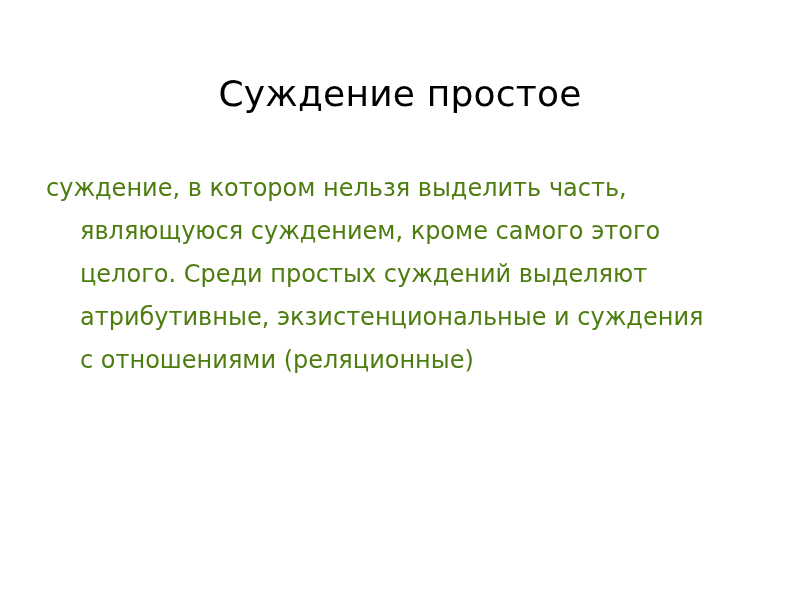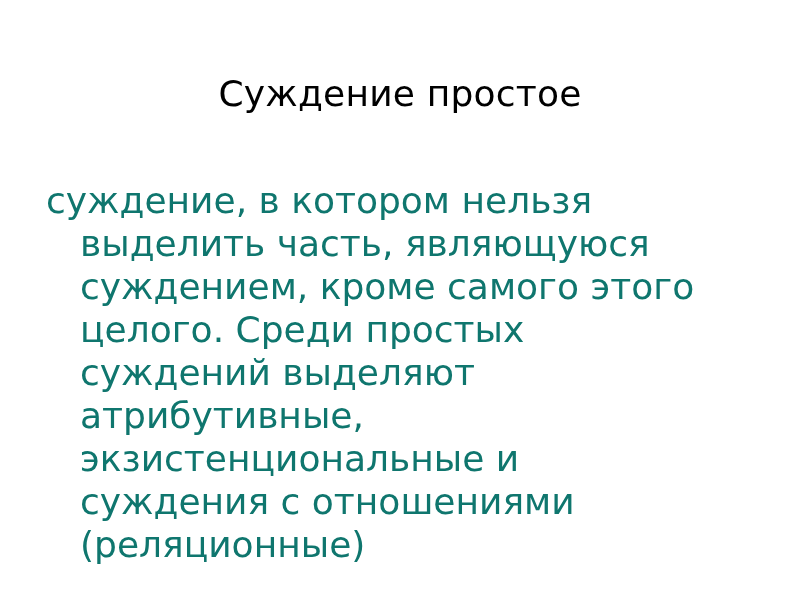--- a/index.html
+++ b/index.html
@@ -32,23 +32,23 @@
     letter-spacing: 0.2px;
     color: #000000;
   }
   .slide-body {
     position: absolute;
     left: 46px;
     top: 143px;
     width: 660px;
   }
   .body-paragraph {
-    font-size: 36px;
+    font-size: 24px;
     line-height: 43px;
-    color: #0f766e;
+    color: #4d7c0f;
     text-indent: 0;
     padding-left: 34px;
     text-align: left;
   }
 </style>
 </head>
 <body>
 
 <div class="slide">
 

